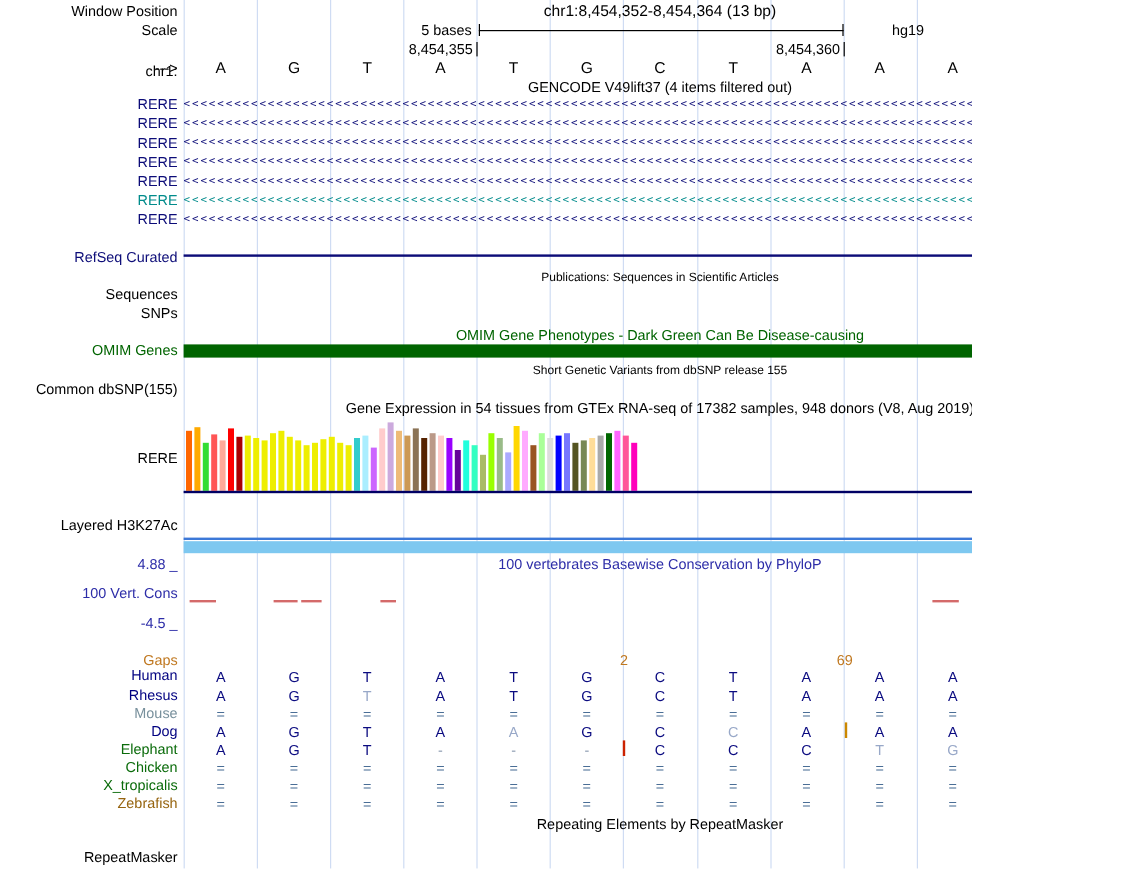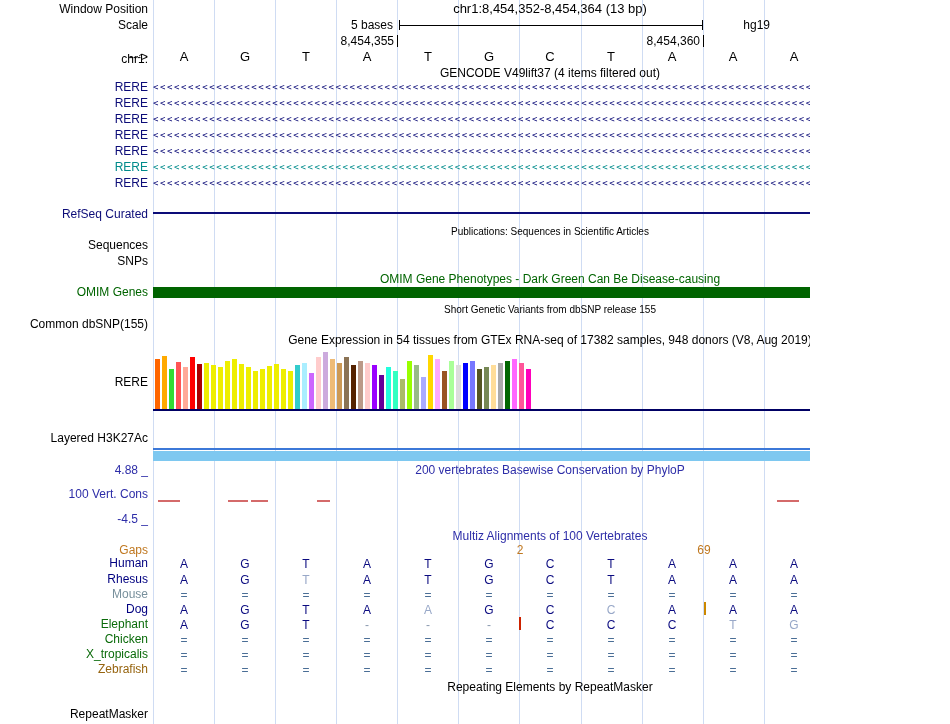--- a/index.html
+++ b/index.html
@@ -168,35 +168,34 @@
       <div class="gbar" style="left: 359px; height: 50px; background: rgb(255, 102, 255);"></div>
       <div class="gbar" style="left: 366px; height: 46px; background: rgb(255, 85, 153);"></div>
       <div class="gbar" style="left: 373px; height: 40px; background: rgb(255, 0, 187);"></div>
     </div>
   <div class="trackbar" style="top: 409px; height: 2px; background: rgb(0, 0, 100);"></div>
 
   <div class="llabel" style="top:432px">Layered H3K27Ac</div>
   <div class="trackbar" style="top: 448px; height: 2px; background: rgb(60, 120, 216);"></div>
   <div class="trackbar" style="top: 451px; height: 10px; background: rgb(126, 200, 240);"></div>
 
-  <div class="ctitle" style="top: 464px; color: rgb(45, 45, 168);">200 vertebrates Basewise Conservation by PhyloP</div>
+  <div class="ctitle" style="top: 464px; color: rgb(45, 45, 168);">100 vertebrates Basewise Conservation by PhyloP</div>
   <div class="llabel" style="top: 464px; color: rgb(45, 45, 168);">4.88 _</div>
   <div class="llabel" style="top: 488px; color: rgb(45, 45, 168);">100 Vert. Cons</div>
   <div class="llabel" style="top: 513px; color: rgb(45, 45, 168);">-4.5 _</div>
   <div class="trackbar" style="top:500px;height:3px">
       <div class="pdash" style="left: 5px; width: 22px;"></div>
       <div class="pdash" style="left: 75px; width: 20px;"></div>
       <div class="pdash" style="left: 98px; width: 17px;"></div>
       <div class="pdash" style="left: 164px; width: 13px;"></div>
       <div class="pdash" style="left: 624px; width: 22px;"></div>
       <div class="pdash" style="left: 682px; width: 17px;"></div>
       <div class="pdash" style="left: 708px; width: 16px;"></div>
     </div>
 
-  <div class="ctitle" style="top: 530px; color: rgb(45, 45, 168);">Multiz Alignments of 100 Vertebrates</div>
   <div class="llabel" style="top: 544px; color: rgb(192, 120, 32);">Gaps</div>
   <span class="gapnum" style="top: 544px; left: 520px; color: rgb(192, 120, 32);">2</span>
   <span class="gapnum" style="top: 544px; left: 704px; color: rgb(192, 120, 32);">69</span>
 
   <div class="llabel" style="top: 557px; color: rgb(0, 0, 128);">Human</div>
   <div class="cellrow" style="top:557px">
       <span class="acell" style="left: 184px; color: rgb(11, 11, 128);">A</span>
       <span class="acell" style="left: 245px; color: rgb(11, 11, 128);">G</span>
       <span class="acell" style="left: 306px; color: rgb(11, 11, 128);">T</span>
       <span class="acell" style="left: 367px; color: rgb(11, 11, 128);">A</span>

